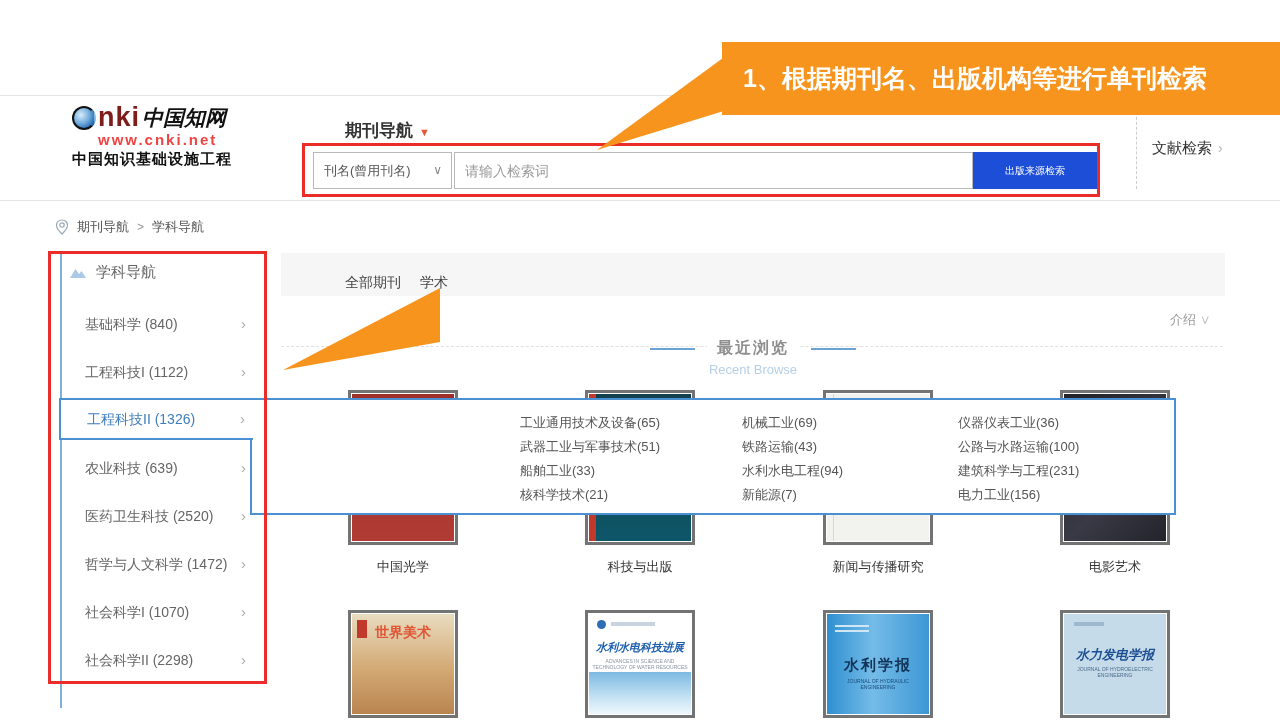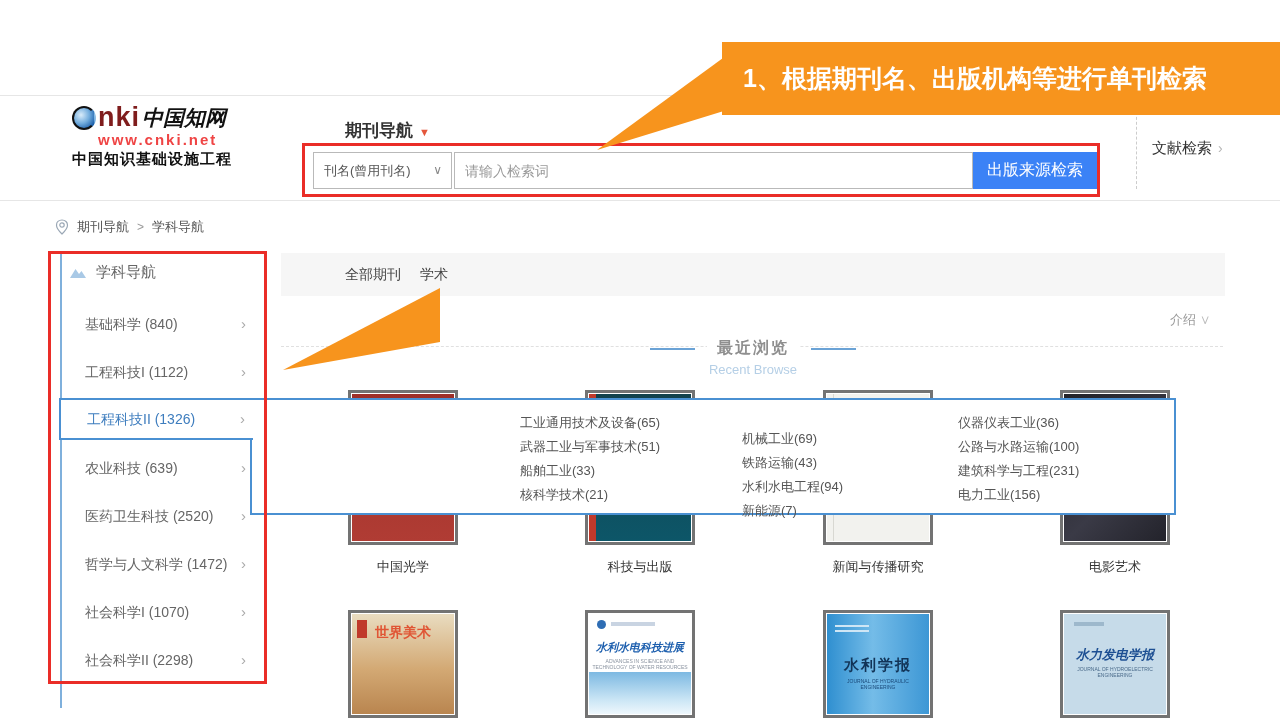--- a/index.html
+++ b/index.html
@@ -25,22 +25,22 @@
 
   
   .nav-title { position:absolute; left:345px; top:119px; font-size:17px; font-weight:bold; color:#333; }
   .nav-title .caret { color:#e4573c; font-size:11px; margin-left:6px; }
   .sel { position:absolute; left:313px; top:152px; width:139px; height:37px; border:1px solid #b9b9b9;
          background:#fff; font-size:13px; color:#555; line-height:35px; padding-left:10px; cursor:pointer; }
   .sel .chev { position:absolute; right:9px; top:0; color:#888; font-size:12px; }
   .inp { position:absolute; left:454px; top:152px; width:519px; height:37px; border:1px solid #b9b9b9;
          font-size:14px; color:#0f172a; padding:0 10px; outline:none; font-family:"Liberation Sans",sans-serif; }
   .inp::placeholder { color:#9a9a9a; }
-  .btn-search { position:absolute; left:973px; top:152px; width:124px; height:37px; background:#3b82f6;
-         color:#fff; font-size:16px; border:none; cursor:pointer; font-family:"Liberation Sans",sans-serif; }
+  .btn-search { position:absolute; left:973px; top:152px; width:124px; height:37px; background:#1d4ed8;
+         color:#fff; font-size:10px; border:none; cursor:pointer; font-family:"Liberation Sans",sans-serif; }
   .vdash { position:absolute; left:1136px; top:107px; height:82px; border-left:1px dashed #ccc; }
   .doc-search { position:absolute; left:1152px; top:139px; font-size:15px; color:#333; cursor:pointer; }
   .doc-search .chev { color:#b5b5b5; font-size:14px; margin-left:6px; }
 
   
   .crumbs { position:absolute; left:55px; top:218px; font-size:13px; color:#555; display:flex; align-items:center; gap:8px; }
   .crumbs .sep { color:#999; font-size:12px; }
   .pin { width:14px; height:16px; }
 
   
@@ -53,21 +53,21 @@
   .hi-box { position:absolute; left:59px; top:398px; width:194px; height:42px; background:#fff;
             border:2px solid #4a90d2; border-right:none; z-index:41; font-size:14px; color:#3e7dbe;
             line-height:38px; padding-left:26px; cursor:pointer; }
   .hi-box .chev { position:absolute; right:8px; color:#aaa; font-size:15px; }
   .red-frame { position:absolute; border:3px solid #ea2d28; z-index:75; pointer-events:none; }
   .rf-search { left:302px; top:143px; width:798px; height:54px; }
   .rf-side { left:48px; top:251px; width:219px; height:433px; }
 
   
   .tabbar { position:absolute; left:281px; top:253px; width:944px; height:43px; background:#f6f6f6; }
-  .tab { position:absolute; top:0; height:43px; line-height:43px; font-size:14px; color:#444; cursor:pointer; }
+  .tab { position:absolute; top:8px; height:43px; line-height:43px; font-size:14px; color:#444; cursor:pointer; }
   .tab.t1 { left:64px; } .tab.t2 { left:139px; }
   .intro { position:absolute; left:1170px; top:311px; font-size:13px; color:#999; cursor:pointer; }
   .intro .chev { color:#bbb; }
 
   .dash-sep { position:absolute; left:281px; top:346px; width:942px; border-top:1px dashed #e0e0e0; }
 
   
   .recent-head { position:absolute; left:281px; top:338px; width:944px; display:flex; align-items:center; justify-content:center; gap:12px; }
   .recent-head .bar { width:45px; height:2px; background:#6ba3d6; }
   .recent-head .t { background:#fff; padding:0 10px; font-size:16px; font-weight:bold; color:#8f8f8f; letter-spacing:2px; }
@@ -109,21 +109,21 @@
   .cv-pale { background:#c6dbe9; }
   .cv-pale .ttl { position:absolute; top:32px; left:0; width:100%; text-align:center; font-weight:bold; font-style:italic; font-size:13px; color:#1d4f93; font-family:"DejaVu Serif",serif; white-space:nowrap; }
   .cv-pale .eng { position:absolute; top:52px; left:2px; width:98px; text-align:center; font-size:5px; color:#4a6a8a; }
   .cv-pale .mini { position:absolute; left:10px; top:8px; width:30px; height:4px; background:#9db8cc; }
 
   
   .flyout { position:absolute; left:250px; top:398px; width:926px; height:117px; background:#fff;
             border:2px solid #4a90d2; z-index:40; }
   .fly-col { position:absolute; top:11px; }
   .fly-col a { display:block; font-size:13px; color:#555; line-height:24px; text-decoration:none; cursor:pointer; white-space:nowrap; }
-  .fc0 { left:47px; } .fc1 { left:268px; } .fc2 { left:490px;margin-top:16px; } .fc3 { left:706px; }
+  .fc0 { left:47px; } .fc1 { left:268px; } .fc2 { left:490px; } .fc3 { left:706px; }
 
   
   .banner { position:absolute; background:#f7941d; z-index:90; color:#fff; font-weight:bold; }
   .b1 { left:722px; top:42px; width:558px; height:73px; font-size:25px; display:flex; align-items:center; padding-left:21px; }
   .b1-tail { position:absolute; left:597px; top:58px; width:126px; height:92px; background:#f7941d; z-index:90;
              clip-path:polygon(100% 0, 100% 58%, 0 100%); }
   .b2 { left:440px; top:240px; width:525px; height:101px; font-size:24px; display:flex; align-items:flex-end; padding:0 0 15px 33px; }
   .b2-tail { position:absolute; left:283px; top:288px; width:157px; height:82px; background:#f7941d; z-index:90;
              clip-path:polygon(100% 0, 100% 66%, 0 100%); }
 </style>

